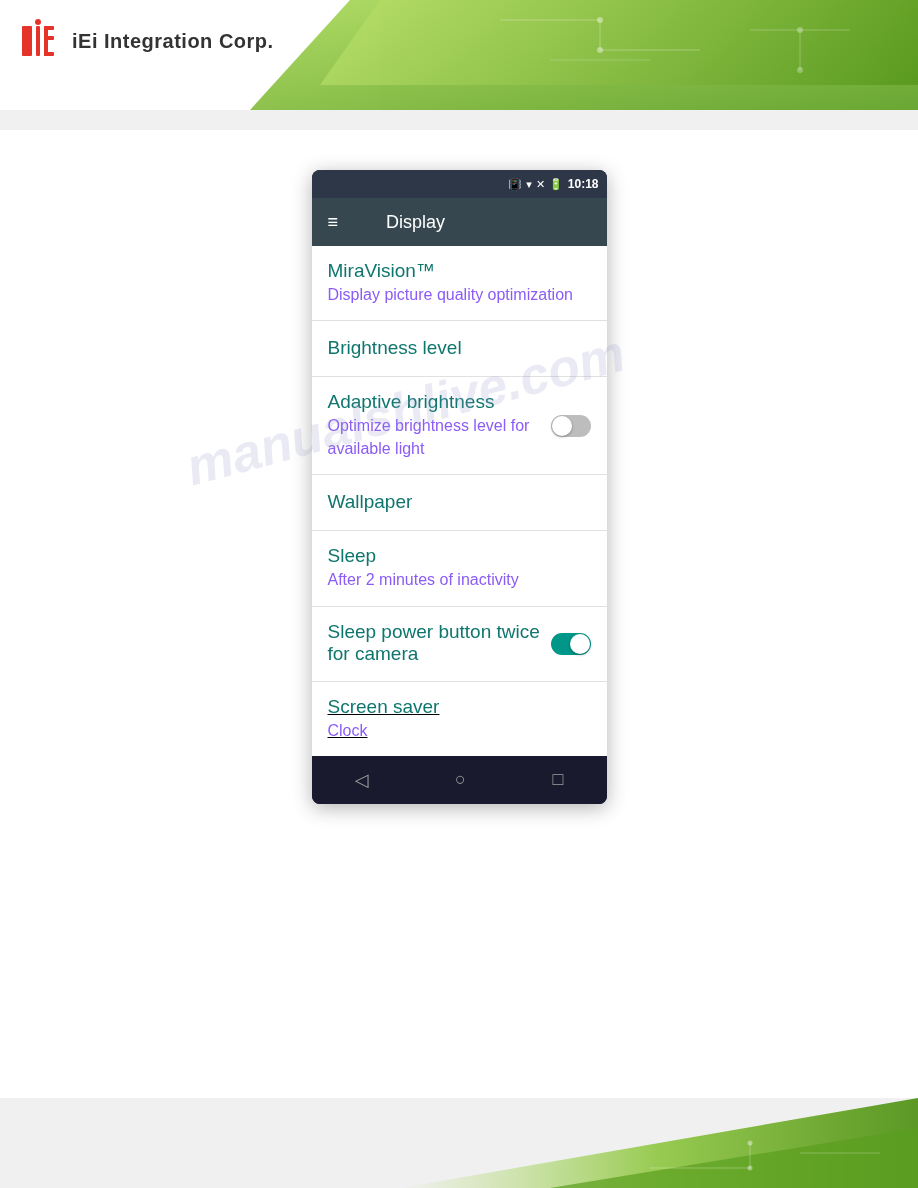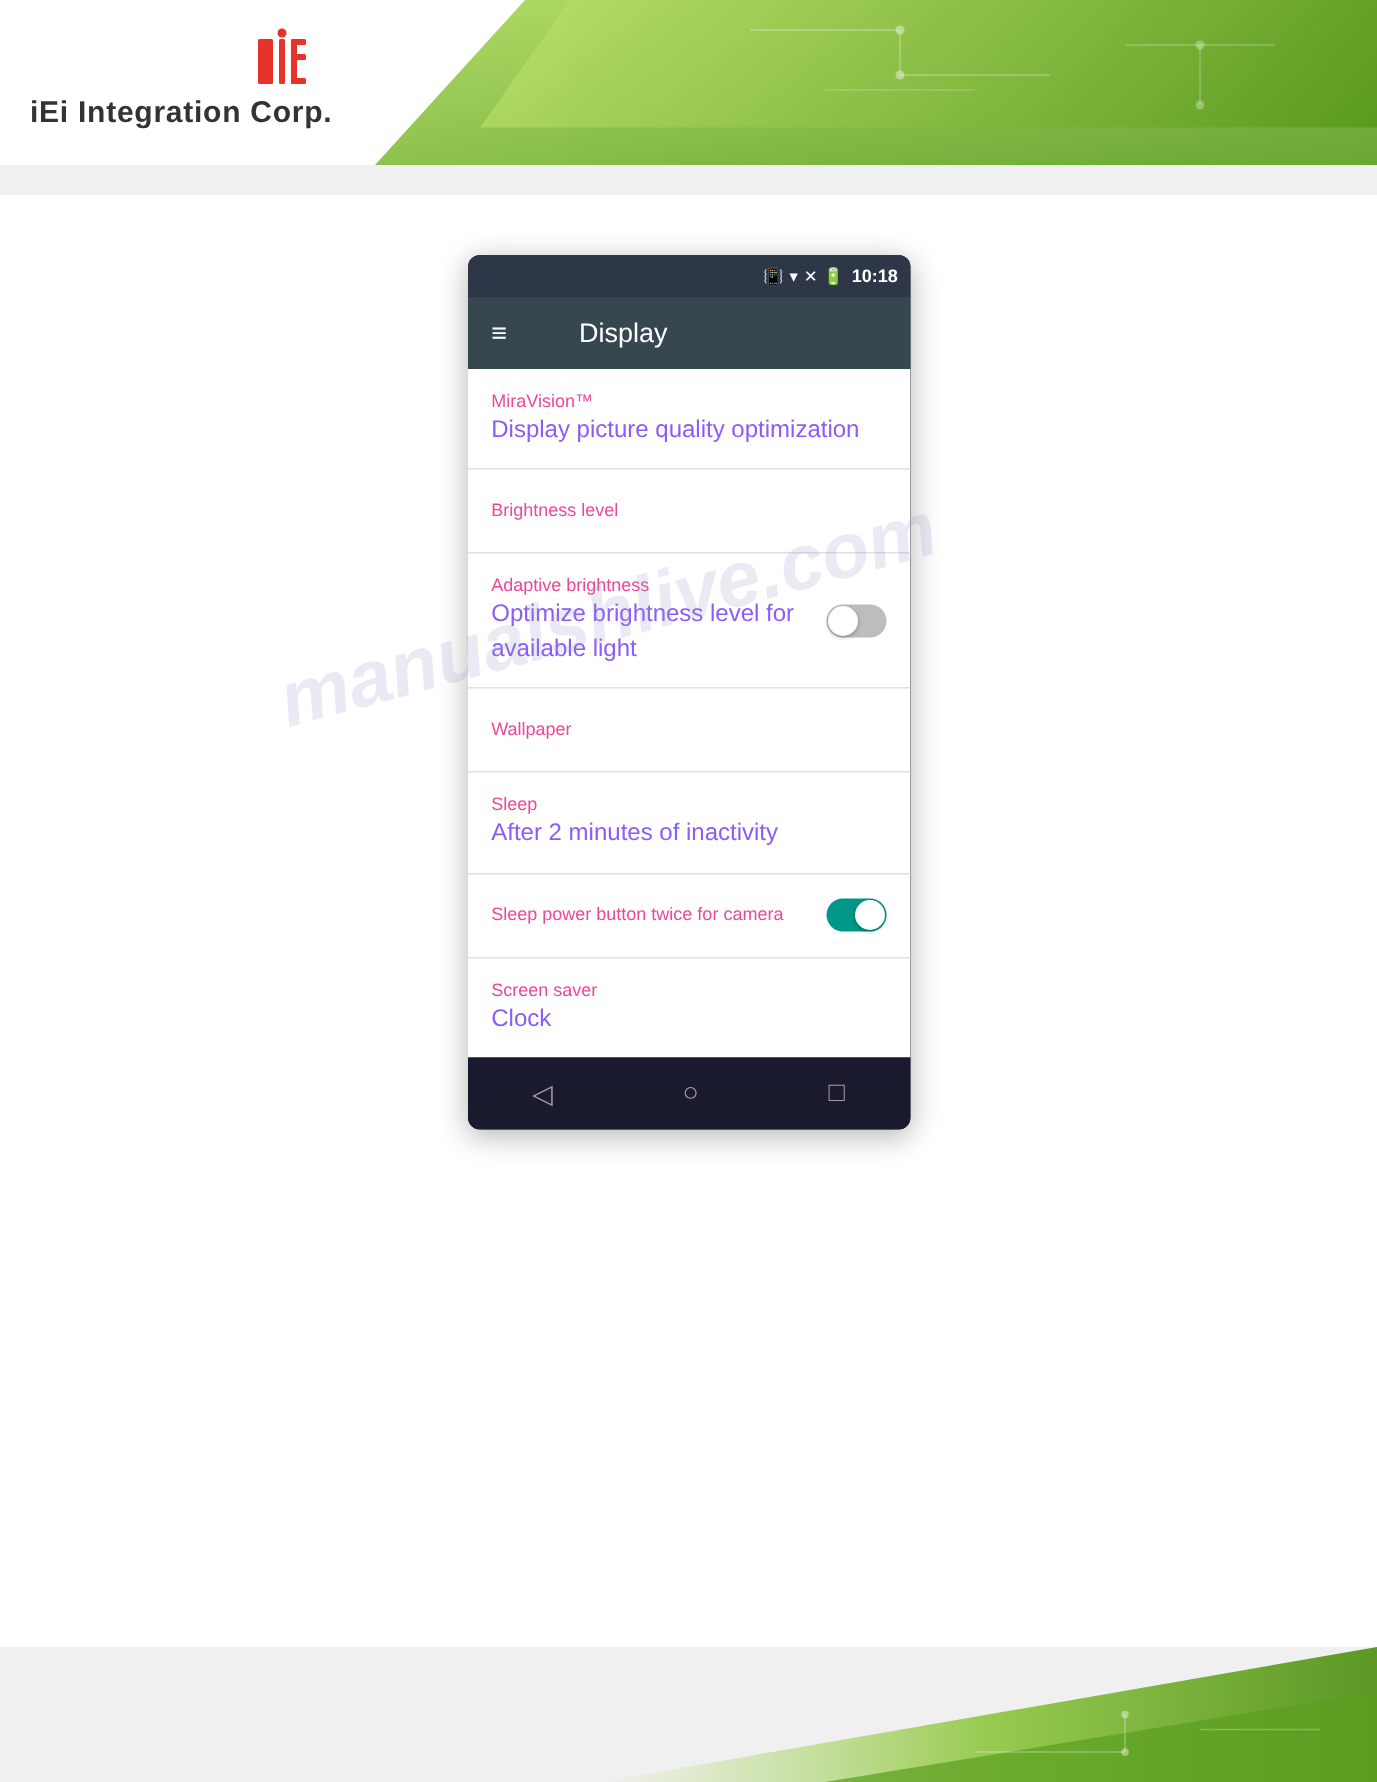--- a/index.html
+++ b/index.html
@@ -12,22 +12,21 @@
       position: relative;
       overflow: hidden;
     }
 
     .logo-area {
       position: absolute;
       top: 18px;
       left: 20px;
       z-index: 10;
       display: flex;
-      align-items: flex-end;
-      flex-direction: column;
+      align-items: center;
     }
 
     .logo-icon {
       width: 46px;
       height: 46px;
       margin-right: 6px;
     }
 
     
     .main-content {
@@ -107,29 +106,30 @@
       padding: 14px 16px;
       border-bottom: 1px solid #e0e0e0;
       display: flex;
       align-items: center;
       justify-content: space-between;
       min-height: 56px;
     }
 
     .settings-item:last-child {
       border-bottom: none;
+      text-decoration: underline;
     }
 
     .settings-item-content {
       flex: 1;
     }
 
     .settings-item-title {
-      font-size: 12px;
-      color: #ec4899;
+      font-size: 19px;
+      color: #0f766e;
       margin-bottom: 2px;
     }
 
     .settings-item-subtitle {
       font-size: 16px;
       color: #8b5cf6;
       line-height: 1.4;
     }
 
     

